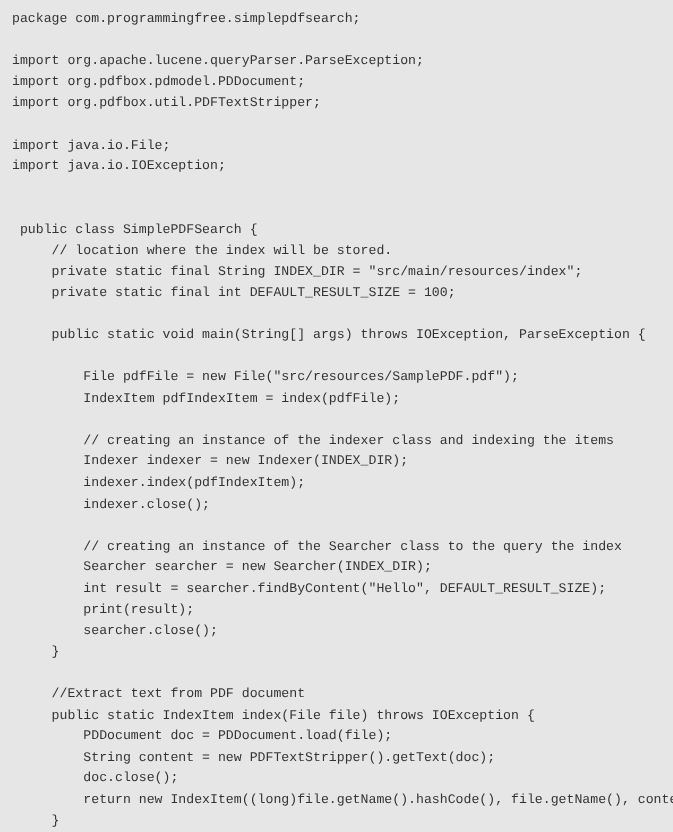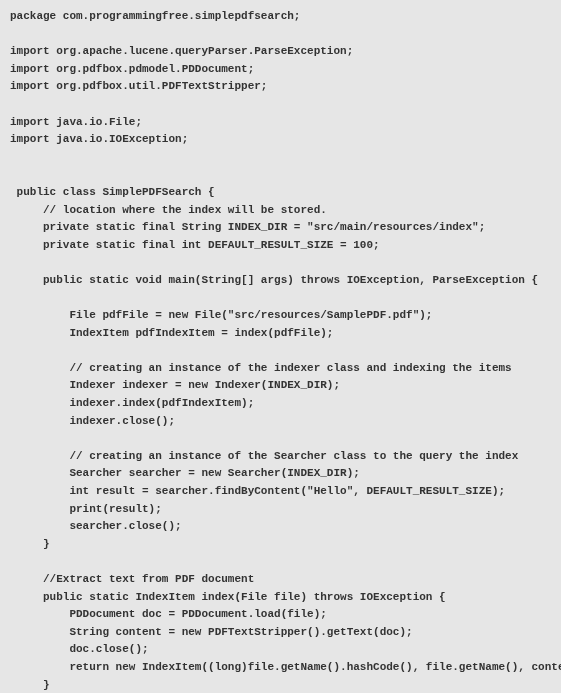--- a/index.html
+++ b/index.html
@@ -17,19 +17,18 @@
     }
     pre {
       margin: 0;
       padding: 8px 10px;
       white-space: pre;
       font-family: inherit;
       font-size: inherit;
     }
     .line {
       display: block;
-      font-weight: bold;
     }
   </style>
 </head>
 <body>
 
 <pre id="code-container"><span class="line">package com.programmingfree.simplepdfsearch;</span><span class="line">&nbsp;</span><span class="line">import org.apache.lucene.queryParser.ParseException;</span><span class="line">import org.pdfbox.pdmodel.PDDocument;</span><span class="line">import org.pdfbox.util.PDFTextStripper;</span><span class="line">&nbsp;</span><span class="line">import java.io.File;</span><span class="line">import java.io.IOException;</span><span class="line">&nbsp;</span><span class="line">&nbsp;</span><span class="line"> public class SimplePDFSearch {</span><span class="line">     // location where the index will be stored.</span><span class="line">     private static final String INDEX_DIR = "src/main/resources/index";</span><span class="line">     private static final int DEFAULT_RESULT_SIZE = 100;</span><span class="line">&nbsp;</span><span class="line">     public static void main(String[] args) throws IOException, ParseException {</span><span class="line">&nbsp;</span><span class="line">         File pdfFile = new File("src/resources/SamplePDF.pdf");</span><span class="line">         IndexItem pdfIndexItem = index(pdfFile);</span><span class="line">&nbsp;</span><span class="line">         // creating an instance of the indexer class and indexing the items</span><span class="line">         Indexer indexer = new Indexer(INDEX_DIR);</span><span class="line">         indexer.index(pdfIndexItem);</span><span class="line">         indexer.close();</span><span class="line">&nbsp;</span><span class="line">         // creating an instance of the Searcher class to the query the index</span><span class="line">         Searcher searcher = new Searcher(INDEX_DIR);</span><span class="line">         int result = searcher.findByContent("Hello", DEFAULT_RESULT_SIZE);</span><span class="line">         print(result);</span><span class="line">         searcher.close();</span><span class="line">     }</span><span class="line">&nbsp;</span><span class="line">     //Extract text from PDF document</span><span class="line">     public static IndexItem index(File file) throws IOException {</span><span class="line">         PDDocument doc = PDDocument.load(file);</span><span class="line">         String content = new PDFTextStripper().getText(doc);</span><span class="line">         doc.close();</span><span class="line">         return new IndexItem((long)file.getName().hashCode(), file.getName(), content)</span><span class="line">     }</span></pre>
 
 </body></html>

